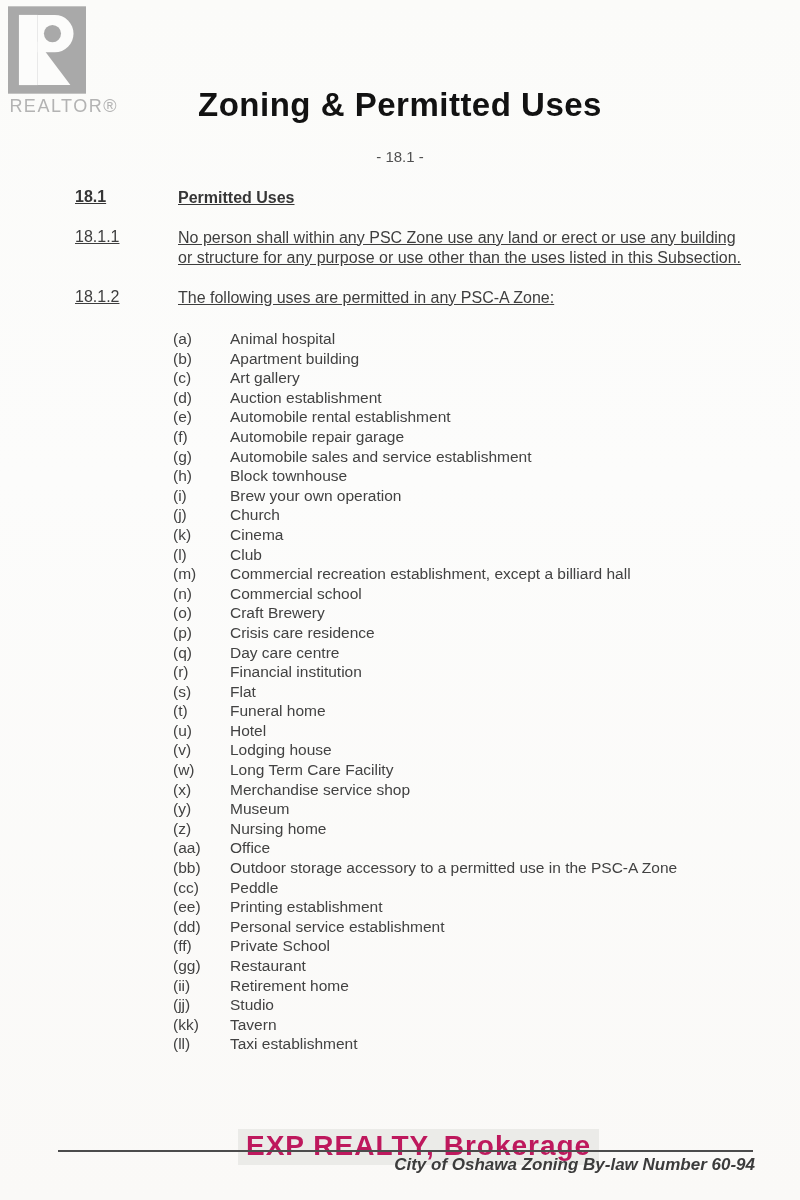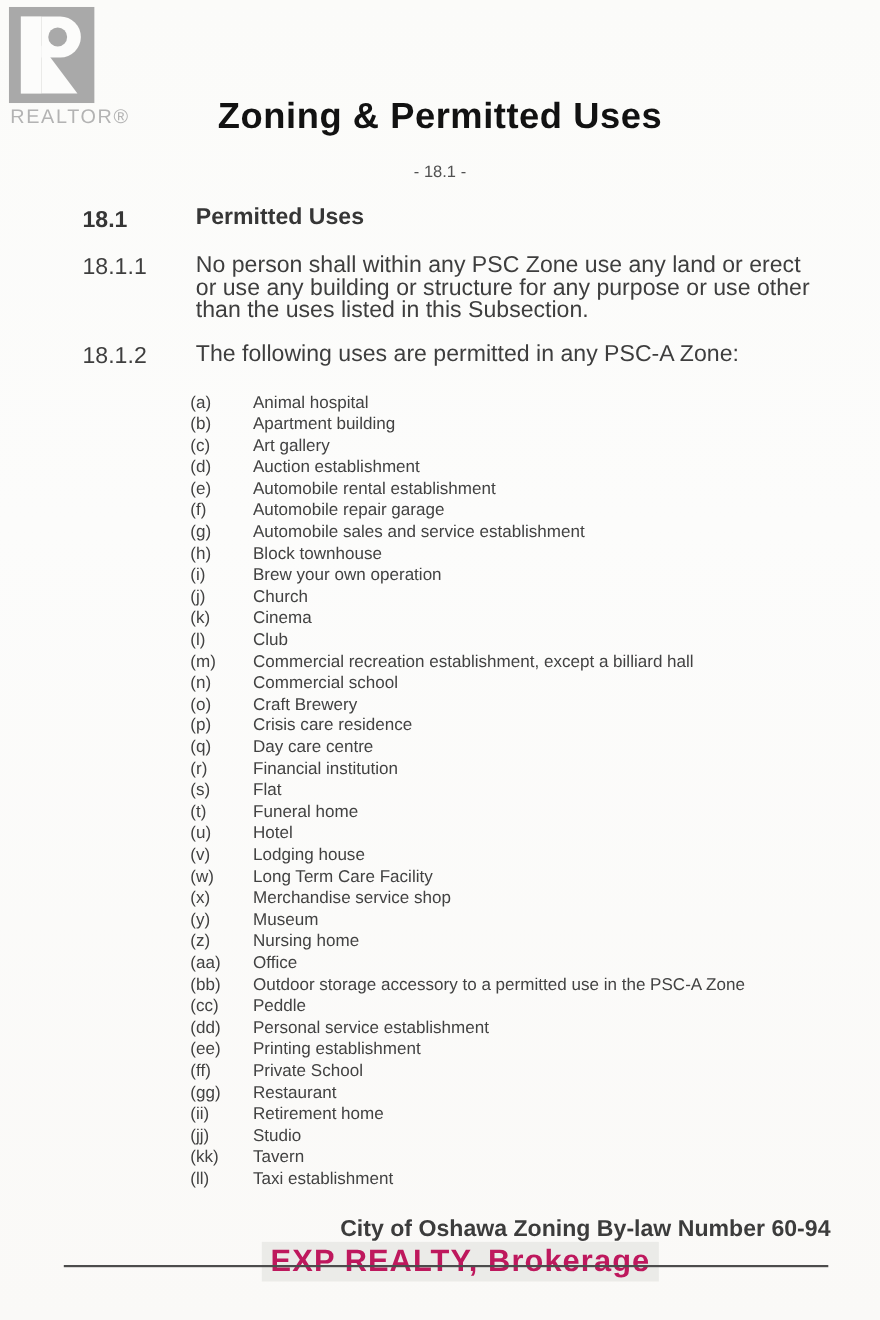--- a/index.html
+++ b/index.html
@@ -51,22 +51,23 @@
     font-size: 19px;
     font-weight: 700;
     color: #373737;
   }
   .section-label { display: inline-block; width: 130px; }
   .content { padding-left: 75px; padding-right: 55px; }
   .sub-row {
     display: grid;
     grid-template-columns: 103px 1fr;
     align-items: start;
-    font-size: 21px;
+    font-size: 16px;
     color: #3e3e3e;
+    text-decoration: underline;
   }
   .sub-row.heading { margin-top: 23px; font-weight: 700; color: #363636; }
   .sub-row.para { margin-top: 19px; }
   .sub-num { font-weight: inherit; }
   .sub-text { line-height: 20.5px; max-width: 566px; }
   
   .uses-list { margin-top: 21px; margin-left: 173px; }
   .use-row {
     display: grid;
     grid-template-columns: 57px 1fr;
@@ -87,23 +88,24 @@
     white-space: nowrap;
   }
   .footer-rule {
     position: absolute;
     left: 58px; top: 1150px;
     width: 695px; height: 0;
     border-top: 2px solid #4c4c4c;
   }
   .footer-cite {
     position: absolute;
-    right: 45px; top: 1106px;
-    font-size: 21px;
+    right: 45px; top: 1155px;
+    font-size: 17px;
     font-weight: 700;
+    font-style: italic;
     color: #3c3c3c;
   }
 </style>
 </head>
 <body>
 
 <div class="page">
 
   <div class="logo-wrap">
     <svg class="logo-block" width="78" height="88" viewBox="0 0 100 112" xmlns="http://www.w3.org/2000/svg">
@@ -250,26 +252,26 @@
       </div>
       <div class="use-row">
         <span class="use-letter">(bb)</span>
         <span class="use-text">Outdoor storage accessory to a permitted use in the PSC-A Zone</span>
       </div>
       <div class="use-row">
         <span class="use-letter">(cc)</span>
         <span class="use-text">Peddle</span>
       </div>
       <div class="use-row">
+        <span class="use-letter">(ee)</span>
+        <span class="use-text">Printing establishment</span>
+      </div>
+      <div class="use-row">
         <span class="use-letter">(dd)</span>
         <span class="use-text">Personal service establishment</span>
-      </div>
-      <div class="use-row">
-        <span class="use-letter">(ee)</span>
-        <span class="use-text">Printing establishment</span>
       </div>
       <div class="use-row">
         <span class="use-letter">(ff)</span>
         <span class="use-text">Private School</span>
       </div>
       <div class="use-row">
         <span class="use-letter">(gg)</span>
         <span class="use-text">Restaurant</span>
       </div>
       <div class="use-row">

